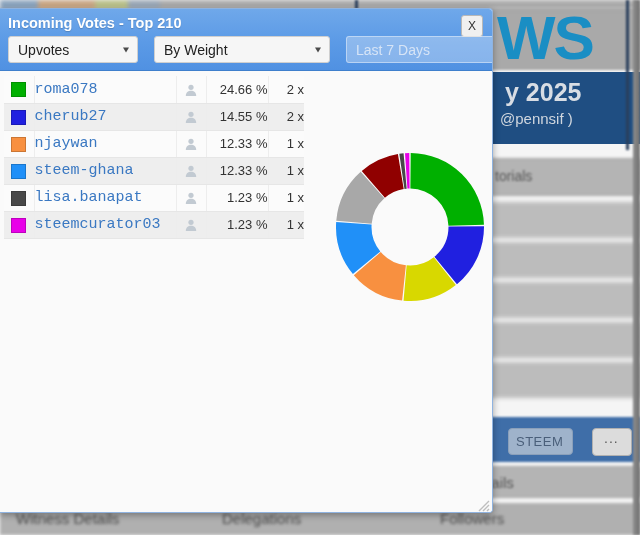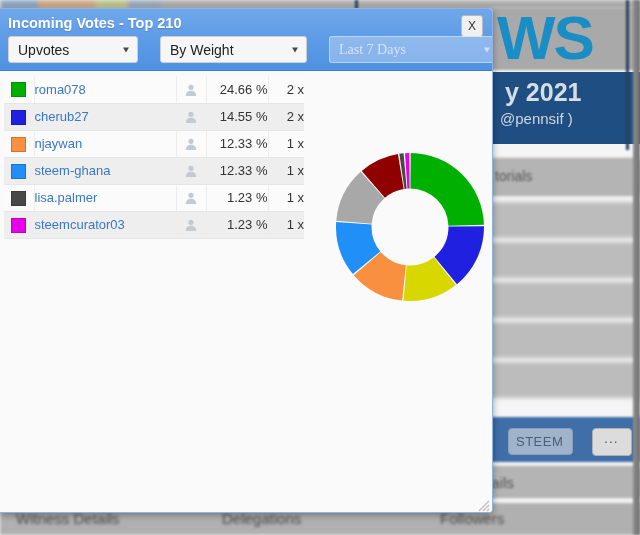--- a/index.html
+++ b/index.html
@@ -120,32 +120,32 @@
     text-shadow: 0 1px 1px rgba(0,0,0,.18);
   }
   .close-btn {
     position: absolute; right: 9px; top: 6px;
     width: 22px; height: 22px;
     background: #f0f0f0; border: 1px solid #b8b8b8; border-radius: 3px;
     color: #333; font-size: 12px;
     display: flex; align-items: center; justify-content: center;
     cursor: pointer;
   }
-  .selects { position: absolute; left: 8px; top: 27px; display: flex; gap: 22px; }
+  .selects { position: absolute; left: 8px; top: 27px; display: flex; gap: 16px; }
   .sel {
     position: relative; height: 27px;
     background: #f6f6f6; border: 1px solid #cfcfcf; border-radius: 3px;
     display: flex; align-items: center;
     padding: 0 20px 0 9px;
     font-size: 14px; color: #222; cursor: pointer;
   }
   .sel.w1 { width: 130px; }
-  .sel.w2 { width: 147px; }
+  .sel.w2 { width: 176px; }
   .sel.w3 { width: 170px; background: rgba(255,255,255,.30);
-            border-color: rgba(255,255,255,.42); color: #d6e4f6; cursor: default; font-family: Liberation Serif, serif; }
+            border-color: rgba(255,255,255,.42); color: #d6e4f6; cursor: default; }
   .sel .caret {
     position: absolute; right: 8px; top: 50%; transform: translateY(-50%);
     width: 0; height: 0;
     border-left: 3.5px solid transparent; border-right: 3.5px solid transparent;
     border-top: 5px solid #4a4a4a;
   }
   .sel.w3 .caret { border-top-color: #cfe0f5; }
 
   .body { position: relative; height: 443px; background: #fafafa; }
 
@@ -160,21 +160,21 @@
     height: 27px; padding: 0;
   }
   .table tr:nth-child(even) td { background: #eeeeee; }
   .table tr:nth-child(odd) td { background: #fbfbfb; }
   .c-sw { width: 30px; text-align: center; border-right: 1px solid #ededed; }
   .sw {
     display: inline-block; width: 15px; height: 15px;
     border: 1px solid rgba(0,0,0,.18); vertical-align: middle;
   }
   .c-name { padding-left: 8px; border-right: 1px solid #ededed; }
-  .c-name a { color: #3a78c2; text-decoration: none; font-size: 13px; }
+  .c-name a { color: #3a78c2; text-decoration: none; font-size: 15px; font-family: Liberation Mono, monospace; }
   .c-ic { width: 30px; text-align: center; border-right: 1px solid #ededed; }
   .c-pct { width: 62px; text-align: right; padding-right: 8px;
            border-right: 1px solid #ededed; color: #444; }
   .c-n { width: 36px; text-align: right; padding-right: 9px; color: #444; }
   .person { display: inline-block; vertical-align: middle; }
 
   
   .donut-wrap { position: absolute; left: 332px; top: 78px; width: 156px; height: 156px; }
 
   .resize-grip {
@@ -187,21 +187,21 @@
 
 <div id="root">
 
   <div class="bg">
     <div class="bg-topbar"></div>
     <div class="bg-topstrip"></div>
 
     <div class="bg-logo">WS</div>
 
     <div class="bg-banner"></div>
-    <div class="bg-banner-title">y 2021</div>
+    <div class="bg-banner-title">y 2025</div>
     <div class="bg-banner-sub">@pennsif )</div>
 
     <div class="bg-card" style="left:489px; top:158px; width:151px; height:38px;"></div>
     <div class="bg-card-label" style="left:495px; top:168px;">torials</div>
 
     <div class="bg-rowband" style="left:489px; top:202px; width:151px; height:36px;"></div>
     <div class="bg-rowband" style="left:489px; top:242px; width:151px; height:36px;"></div>
     <div class="bg-rowband" style="left:489px; top:282px; width:151px; height:36px;"></div>
     <div class="bg-rowband" style="left:489px; top:322px; width:151px; height:36px;"></div>
     <div class="bg-rowband" style="left:489px; top:362px; width:151px; height:36px;"></div>
@@ -286,21 +286,21 @@
               <td class="c-name"><a href="#">steem-ghana</a></td>
               <td class="c-ic"><svg class="person" width="14" height="14" viewBox="0 0 14 14">
                   <circle cx="7" cy="4.3" r="2.6" fill="#c2cad2"></circle>
                   <path d="M1.8 13 C1.8 9.4 4.1 7.7 7 7.7 C9.9 7.7 12.2 9.4 12.2 13 Z" fill="#c2cad2"></path>
                 </svg></td>
               <td class="c-pct">12.33 %</td>
               <td class="c-n">1 x</td>
             </tr>
             <tr>
               <td class="c-sw"><span class="sw" style="background:#484848"></span></td>
-              <td class="c-name"><a href="#">lisa.palmer</a></td>
+              <td class="c-name"><a href="#">lisa.banapat</a></td>
               <td class="c-ic"><svg class="person" width="14" height="14" viewBox="0 0 14 14">
                   <circle cx="7" cy="4.3" r="2.6" fill="#c2cad2"></circle>
                   <path d="M1.8 13 C1.8 9.4 4.1 7.7 7 7.7 C9.9 7.7 12.2 9.4 12.2 13 Z" fill="#c2cad2"></path>
                 </svg></td>
               <td class="c-pct">1.23 %</td>
               <td class="c-n">1 x</td>
             </tr>
             <tr>
               <td class="c-sw"><span class="sw" style="background:#e800e8"></span></td>
               <td class="c-name"><a href="#">steemcurator03</a></td>

